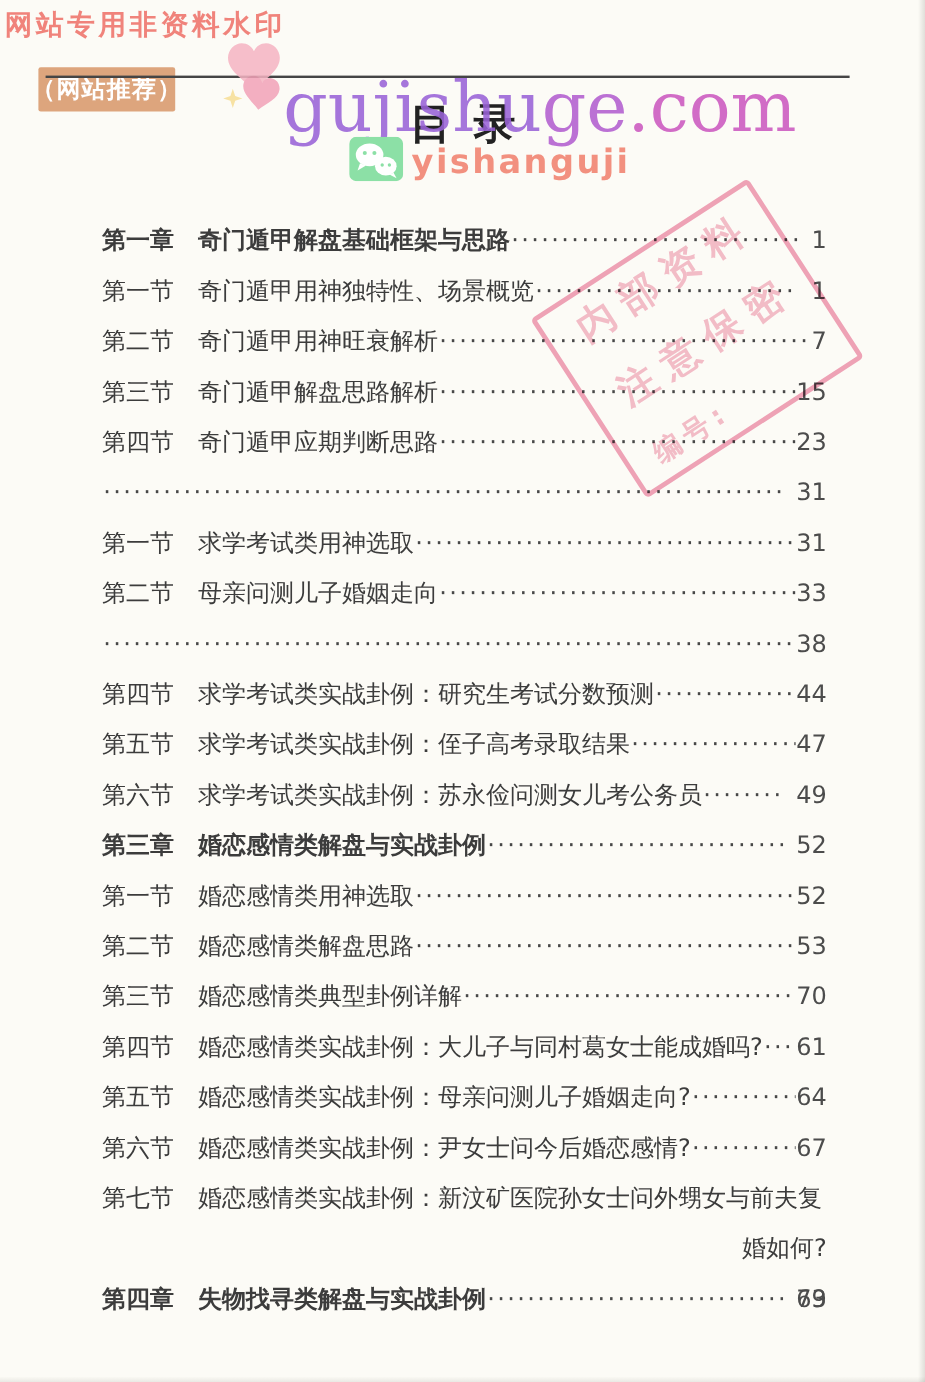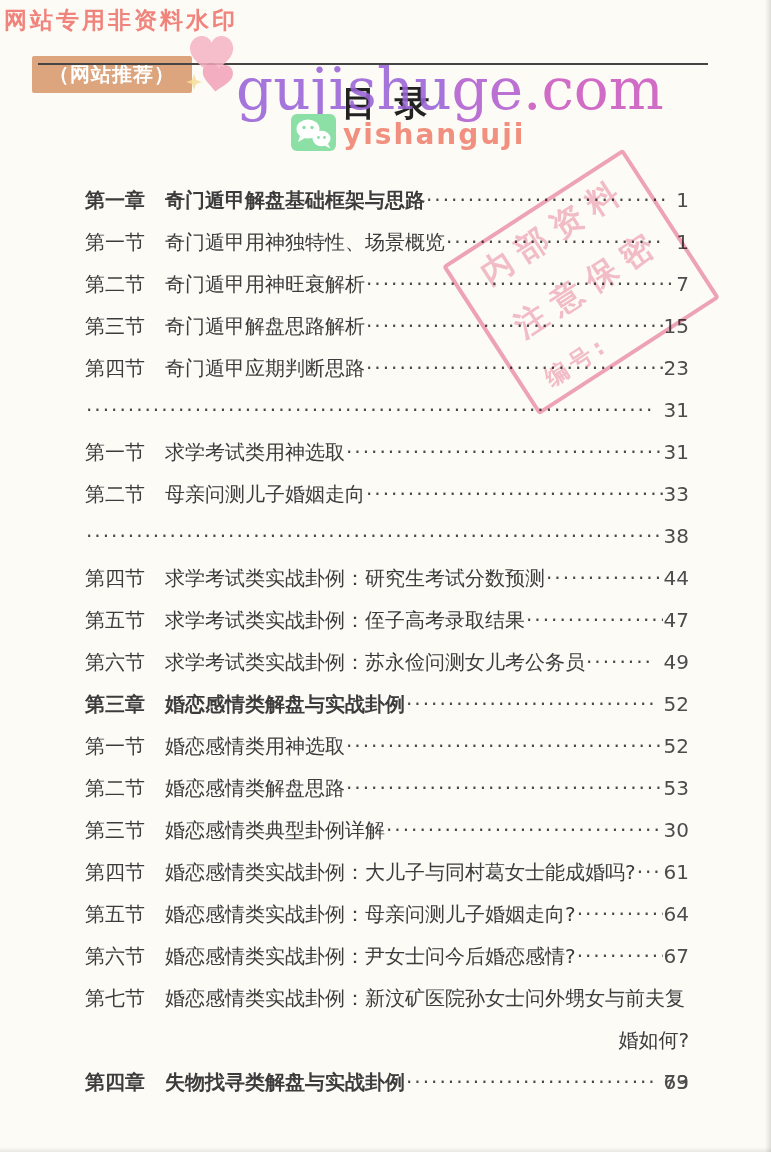--- a/index.html
+++ b/index.html
@@ -46,21 +46,21 @@
   }
 
   
   .rule{
     position:absolute;left:38px;top:63px;width:670px;height:2px;
     background:var(--rule);z-index:2;
   }
 
   
   .badge{
-    position:absolute;left:32px;top:56px;width:160px;height:37px;z-index:1;
+    position:absolute;left:32px;top:56px;width:114px;height:37px;z-index:1;
     background:var(--badge-bg);border-radius:2px;
     color:var(--badge-text);font-weight:700;font-size:20px;
     display:flex;align-items:center;justify-content:center;
     letter-spacing:1px;white-space:nowrap;
   }
 
   
   .hearts{position:absolute;left:180px;top:32px;z-index:4;opacity:.85;}
 
   
@@ -258,21 +258,21 @@
         <span class="pagenum">52</span>
       </div>
       <div class="toc-row">
         <span class="toc-text">第二节　婚恋感情类解盘思路</span>
         <span class="leader">·······························································································································</span>
         <span class="pagenum">53</span>
       </div>
       <div class="toc-row">
         <span class="toc-text">第三节　婚恋感情类典型卦例详解</span>
         <span class="leader">·······························································································································</span>
-        <span class="pagenum">30</span>
+        <span class="pagenum">70</span>
       </div>
       <div class="toc-row">
         <span class="toc-text">第四节　婚恋感情类实战卦例：大儿子与同村葛女士能成婚吗?</span>
         <span class="leader">·······························································································································</span>
         <span class="pagenum">61</span>
       </div>
       <div class="toc-row">
         <span class="toc-text">第五节　婚恋感情类实战卦例：母亲问测儿子婚姻走向?</span>
         <span class="leader">·······························································································································</span>
         <span class="pagenum">64</span>

